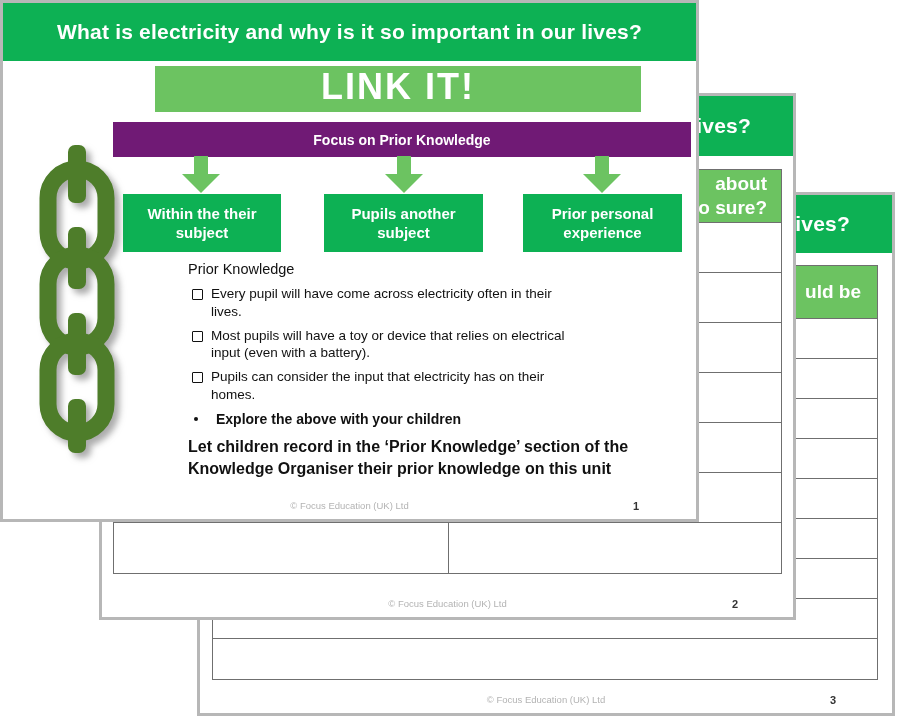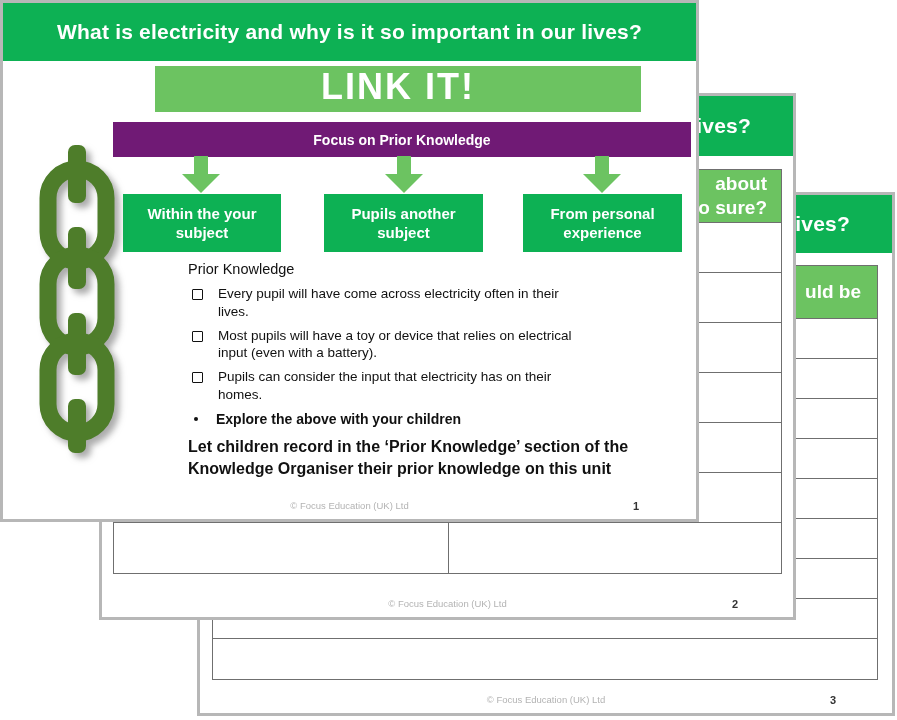--- a/index.html
+++ b/index.html
@@ -48,21 +48,21 @@
 
   .chain { position:absolute; left:30px; top:140px; filter:drop-shadow(5px 5px 3px rgba(90,90,90,0.5)); }
 
   .body1 { position:absolute; left:185px; top:258px; width:475px; color:#111; font-size:13.5px; }
   .body-heading { font-weight:normal; font-size:14.5px; margin:0 0 8px 0; }
   .bullet-row { display:flex; margin:0 0 6px 0; }
   .sq {
     flex:none; width:9px; height:9px; border:1.6px solid #111; border-radius:1px;
     margin:4px 0 0 4px; background:#fff;
   }
-  .bullet-text { white-space:pre-line; line-height:1.32; margin-left:15px; }
+  .bullet-text { white-space:pre-line; line-height:1.32; margin-left:8px; }
   .dot { flex:none; width:4px; height:4px; border-radius:50%; background:#111; margin:7px 0 0 6px; }
   .explore { font-weight:bold; font-size:14px; margin-left:18px; line-height:1.3; }
   .note {
     margin-top:8px; font-weight:bold; font-size:16px;
     white-space:pre-line; line-height:1.35;
   }
 
   .footer-copy {
     position:absolute; left:0; right:0; bottom:8px; text-align:center;
     font-size:9.5px; color:#b3b3b3;
@@ -179,25 +179,25 @@
     </div>
     <div class="arrow" style="left:382px">
       <div class="stem"></div>
         <div class="head"></div>
     </div>
     <div class="arrow" style="left:580px">
       <div class="stem"></div>
         <div class="head"></div>
     </div>
 
-    <div class="gbox" id="gbox1">Within the your
+    <div class="gbox" id="gbox1">Within the their
 subject</div>
     <div class="gbox" id="gbox2">Pupils another
 subject</div>
-    <div class="gbox" id="gbox3">From personal
+    <div class="gbox" id="gbox3">Prior personal
 experience</div>
 
     <svg class="chain" width="88" height="312" viewBox="0 0 88 312">
       <g fill="none" stroke="#4e7d2a" stroke-width="17">
         <rect x="15" y="26" width="58" height="92" rx="29"></rect>
         <rect x="15" y="112" width="58" height="92" rx="29"></rect>
         <rect x="15" y="198" width="58" height="92" rx="29"></rect>
       </g>
       <g fill="#4e7d2a">
         <rect x="35" y="2" width="18" height="58" rx="7"></rect>

